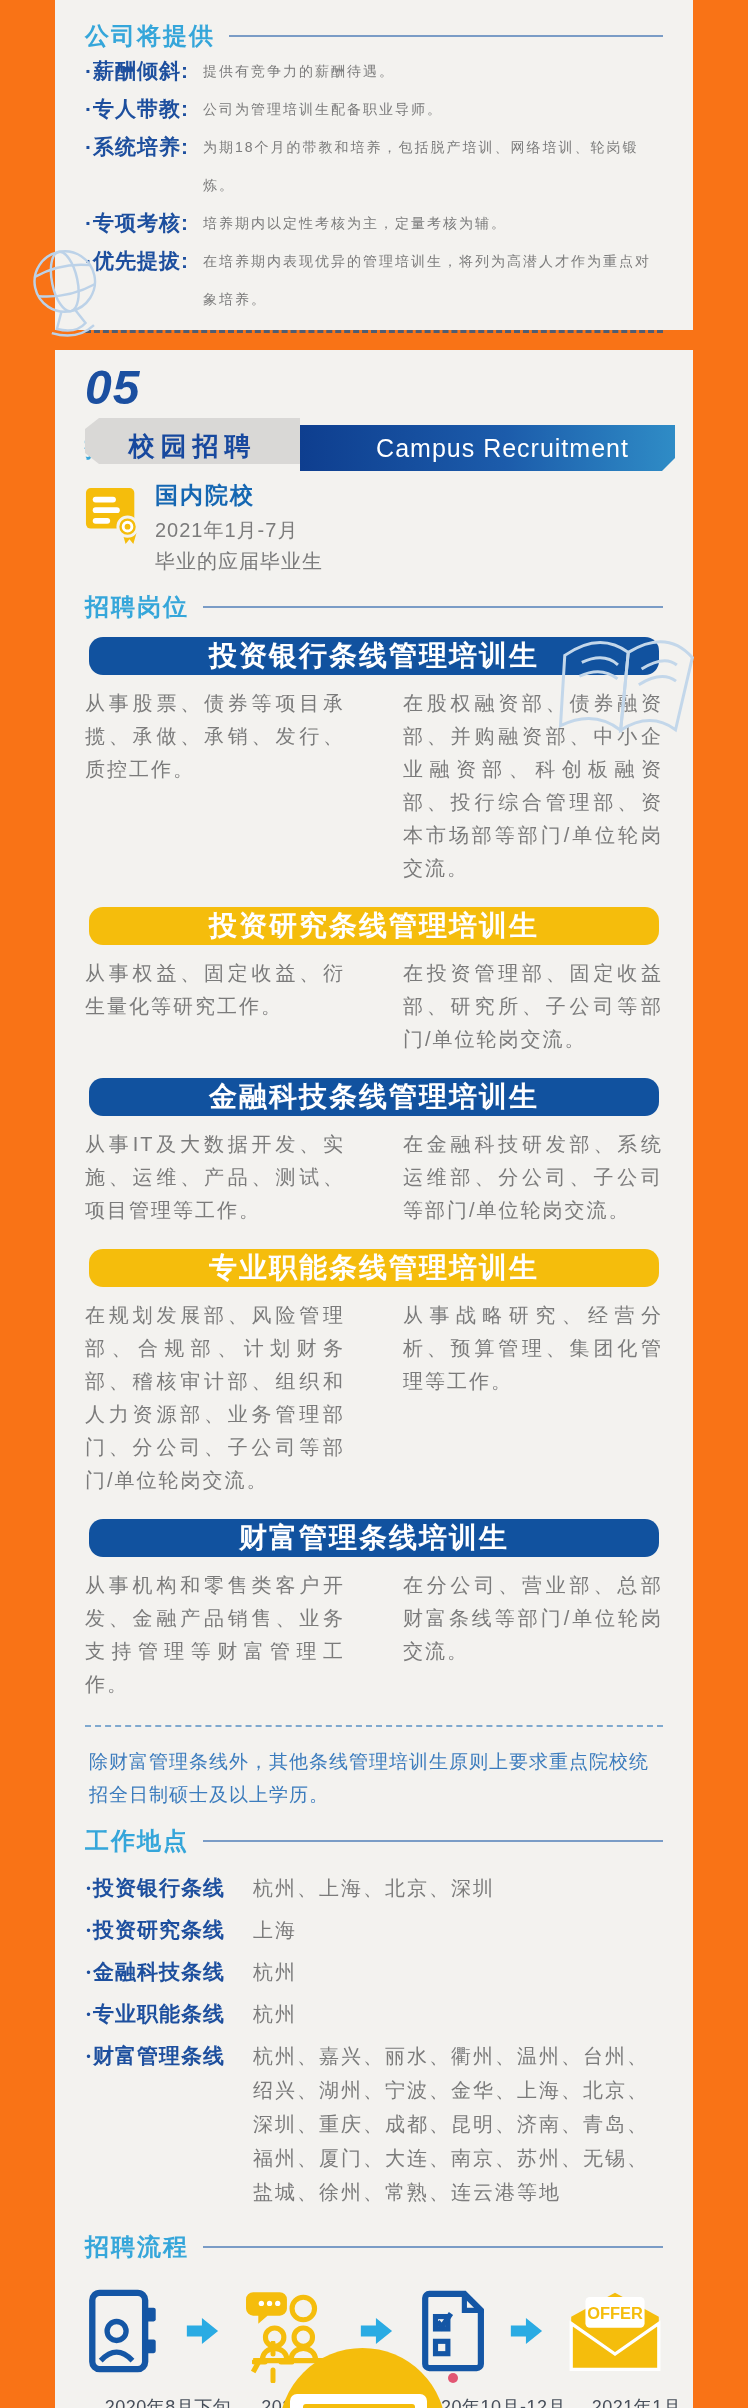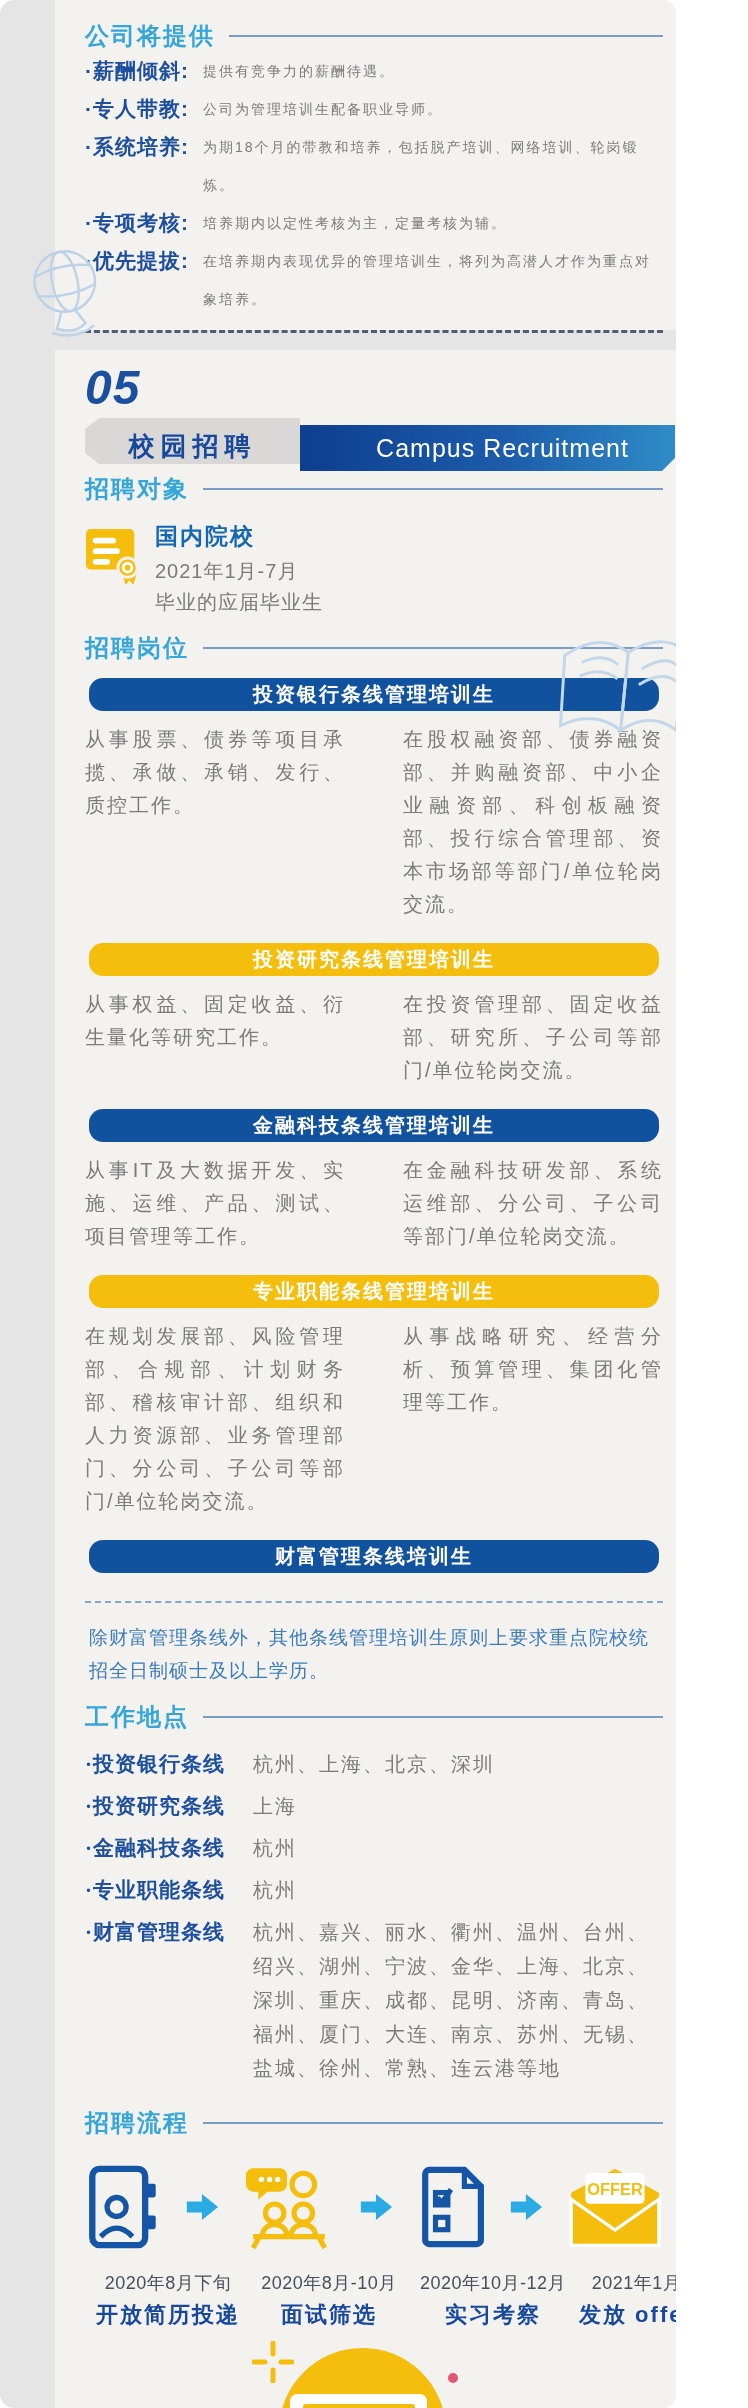--- a/index.html
+++ b/index.html
@@ -1,17 +1,17 @@
 <!DOCTYPE html>
 <html><head>
 <meta charset="utf-8">
 <style>
   html,body{margin:0;padding:0;background:#fff;}
   body{font-family:"Liberation Sans","DejaVu Sans",sans-serif;}
-  #page{position:relative;width:676px;height:2408px;background:#e5e5e5;overflow:hidden;border-radius:14px;}
+  #page{position:relative;width:748px;height:2408px;background:#f97316;overflow:hidden;}
   .card{position:absolute;left:55px;width:638px;background:#f3f2ef;box-sizing:border-box;}
   .card1{top:0;height:330px;padding:6px 30px 0 30px;}
   .card2{top:350px;height:2058px;padding:8px 30px 78px 30px;display:flex;flex-direction:column;}
 
   
   .h-row{display:flex;align-items:center;gap:14px;margin-top:14px;}
   .h-cyan{font-size:24px;font-weight:bold;color:#35a6da;letter-spacing:2px;white-space:nowrap;}
   .h-line{flex:1;border-top:2px solid #7a9cc6;height:0;}
 
   
@@ -37,21 +37,21 @@
   
   .targets{display:flex;margin-top:16px;}
   .target{display:flex;gap:12px;}
   .target.first{flex:0 0 278px;}
   .t-title{font-size:23px;font-weight:bold;color:#1567b2;letter-spacing:2px;margin-bottom:4px;}
   .t-line{font-size:20px;color:#7b7b7b;letter-spacing:1px;line-height:31px;}
   .t-icon{margin-top:6px;flex:0 0 58px;}
 
   
   .pill{height:44px;border-radius:14px;display:flex;align-items:center;justify-content:center;margin:14px 4px 12px 4px;}
-  .pill span{font-size:20px;font-weight:bold;color:#fff;letter-spacing:2px;}
+  .pill span{font-size:28px;font-weight:bold;color:#fff;letter-spacing:2px;}
   .pill-blue{background:#11529f;}
   .pill-yellow{background:#f5bd0c;}
   .desc{display:flex;justify-content:space-between;margin-bottom:8px;}
   .desc p{margin:0;width:260px;font-size:20px;line-height:33px;color:#7b7b7b;letter-spacing:2px;text-align:justify;}
   .dash-blue{border-top:2px dashed #7fa9cf;margin-top:16px;}
   .note{margin:18px 4px 0 4px;font-size:19px;line-height:33px;color:#3c7cbd;letter-spacing:1px;}
   .booksketch{position:absolute;left:493px;top:258px;}
 
   
   .locations{margin-top:14px;font-family:Liberation Serif, serif;}
@@ -203,20 +203,24 @@
       <span>专业职能条线管理培训生</span>
     </div>
     <div class="desc">
       <p>在规划发展部、风险管理部、合规部、计划财务部、稽核审计部、组织和人力资源部、业务管理部门、分公司、子公司等部门/单位轮岗交流。</p>
       <p>从事战略研究、经营分析、预算管理、集团化管理等工作。</p>
     </div>
 
     <div class="pill pill-blue">
       <span>财富管理条线培训生</span>
     </div>
+    <div class="desc">
+      <p>从事机构和零售类客户开发、金融产品销售、业务支持管理等财富管理工作。</p>
+      <p>在分公司、营业部、总部财富条线等部门/单位轮岗交流。</p>
+    </div>
 
     <div class="dash-blue"></div>
     <p class="note">除财富管理条线外，其他条线管理培训生原则上要求重点院校统招全日制硕士及以上学历。</p>
 
     <div class="h-row">
       <span class="h-cyan">工作地点</span>
       <span class="h-line"></span>
     </div>
 
     <div class="locations">

